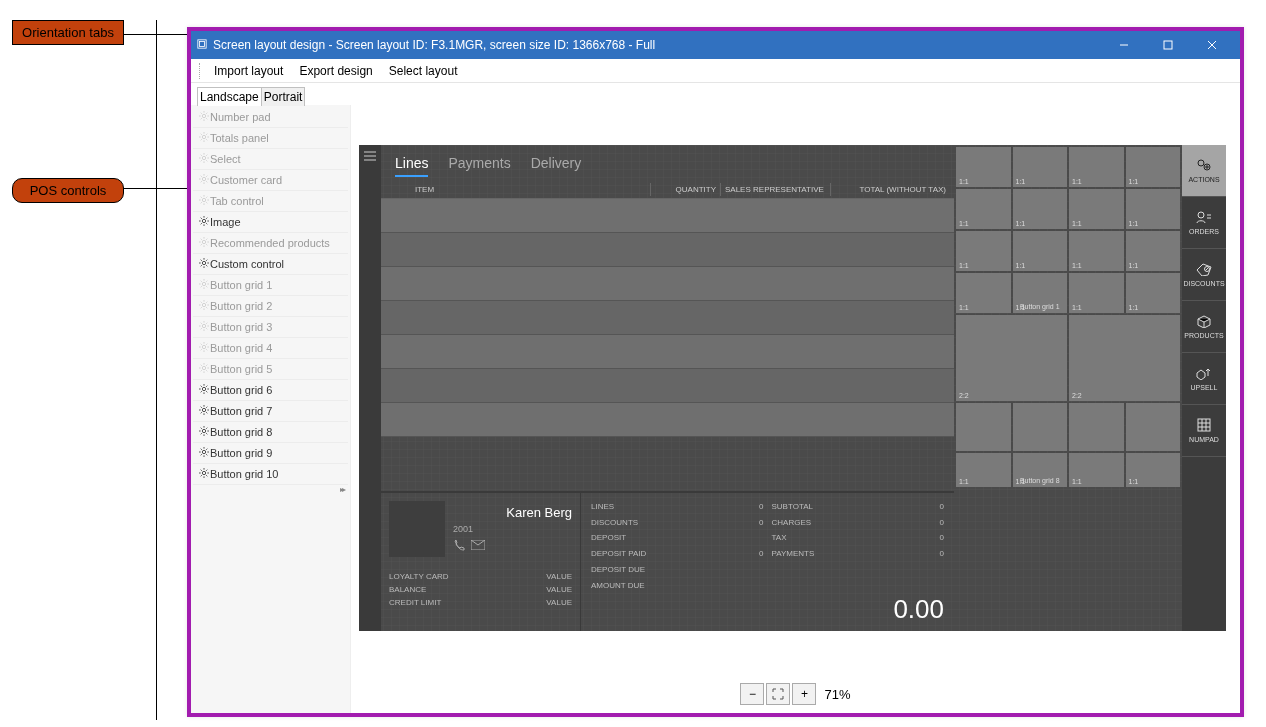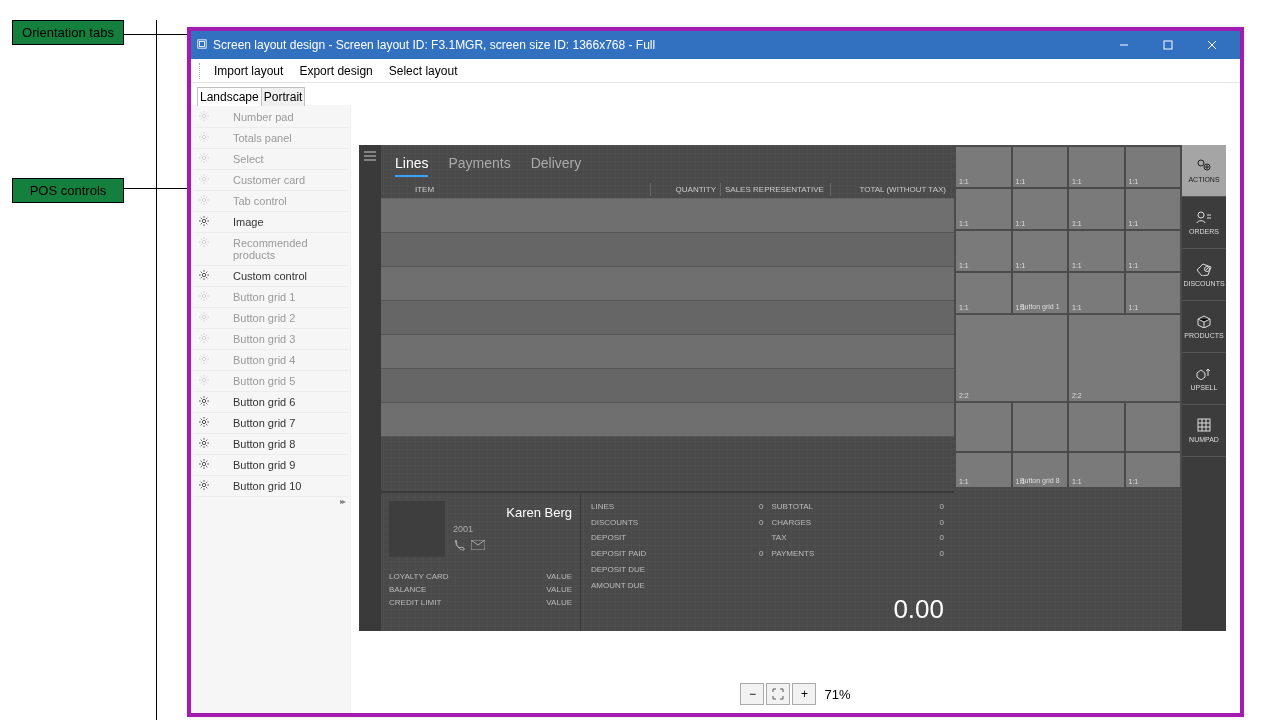--- a/index.html
+++ b/index.html
@@ -1,19 +1,19 @@
 <!DOCTYPE html>
 <html><head>
 <meta charset="utf-8">
 <style>
   * { box-sizing: border-box; font-family: "Segoe UI", Arial, sans-serif; }
   body { margin:0; background:#fff; font-size:12px; position:relative; width:1266px; height:727px; }
 
   
-  .callout { position:absolute; border:1px solid #000; padding:4px 8px; font-size:13px; background:#15803d; text-align:center; }
+  .callout { position:absolute; border:1px solid #000; padding:4px 8px; font-size:13px; background:#c2410c; text-align:center; }
   .callout-line { position:absolute; background:#000; height:1px; }
 
   
   .win { position:absolute; left:187px; top:27px; width:1057px; height:690px; border:4px solid #a21caf; background:#fff; box-shadow:0 0 4px rgba(0,0,0,.1); }
   .titlebar { height:28px; background:#3171c0; color:#fff; display:flex; align-items:center; font-size:12px; padding:0 6px; }
   .titlebar .title { flex:1; display:flex; align-items:center; gap:6px;}
   .titlebar .winbtn { width:44px; height:28px; display:flex; align-items:center; justify-content:center; color:#fff; }
   .titlebar svg { width:10px; height:10px; }
 
   
@@ -24,21 +24,21 @@
   
   .otabs { height:22px; display:flex; align-items:flex-end; padding-left:6px; background:#fff; }
   .otab { border:1px solid #c0c0c0; border-bottom:none; padding:2px 2px; font-size:12px; background:#fff; margin-right:-1px; position:relative; top:1px;}
   .otab.inactive { background:#f0f0f0; }
 
   
   .body { display:flex; height:calc(100% - 28px - 24px - 22px); }
 
   
   .poslist { width:160px; border-right:1px solid #eee; background:#f6f6f6; padding:2px 2px; overflow:hidden; }
-  .posrow { display:flex; align-items:flex-start; gap:24px; padding:4px 6px; font-size:11px; border-bottom:1px solid rgba(0,0,0,.04); color:#333; }
+  .posrow { display:flex; align-items:flex-start; gap:1px; padding:4px 6px; font-size:11px; border-bottom:1px solid rgba(0,0,0,.04); color:#333; }
   .posrow.disabled { color:#9a9a9a; }
   .posrow .gearicon svg { width:10px; height:10px; }
   .posrow.disabled .gearicon svg { opacity:.45; }
   .poslist .expand { height:10px; text-align:right; padding-right:4px; font-size:8px; color:#888; letter-spacing:-2px;}
 
   
   .designer { flex:1; background:#fff; position:relative; padding:40px 14px 8px 8px; }
   .canvas { position:absolute; left:8px; top:40px; right:14px; height:486px; background:#4a4a4a; display:flex; color:#d0d0d0; overflow:hidden;
     background-image: linear-gradient(rgba(255,255,255,.02) 1px, transparent 1px), linear-gradient(90deg, rgba(255,255,255,.02) 1px, transparent 1px);
     background-size: 8px 8px;
@@ -79,21 +79,21 @@
 
   
   .zoombar { position:absolute; left:0; right:0; bottom:8px; display:flex; justify-content:center; align-items:center; gap:2px; }
   .zbtn { width:24px; height:22px; border:1px solid #aaa; background:#f2f2f2; display:flex; align-items:center; justify-content:center; font-size:12px; cursor:pointer;}
   .zlabel { margin-left:6px; font-size:13px; }
 </style>
 </head>
 <body>
 
 <div class="callout" style="left:12px; top:20px; width:112px;">Orientation tabs</div>
-<div class="callout" style="left:12px; top:178px; width:112px;">POS controls</div>
+<div class="callout" style="left:12px; top:178px; width:112px;border-radius:10px;">POS controls</div>
 <div class="callout" style="left:500px; top:68px; width:150px;">Designer toolbar</div>
 <div class="callout" style="left:640px; top:324px; width:170px;">Full layout designer</div>
 <div class="callout" style="left:472px; top:676px; width:150px;">Designer zoom</div>
 <div class="callout-line" style="left:124px; top:34px; width:75px;"></div>
 <div style="position:absolute;left:156px;top:20px;width:1px;height:700px;background:#000;"></div>
 <div class="callout-line" style="left:124px; top:188px; width:70px;"></div>
 <div class="callout-line" style="left:452px; top:79px; width:48px;"></div>
 <div style="position:absolute;left:484px;top:66px;width:1px;height:28px;background:#000;"></div>
 <div class="callout-line" style="left:622px; top:688px; width:80px;"></div>
 <div style="position:absolute;left:636px;top:674px;width:1px;height:27px;background:#000;"></div>

